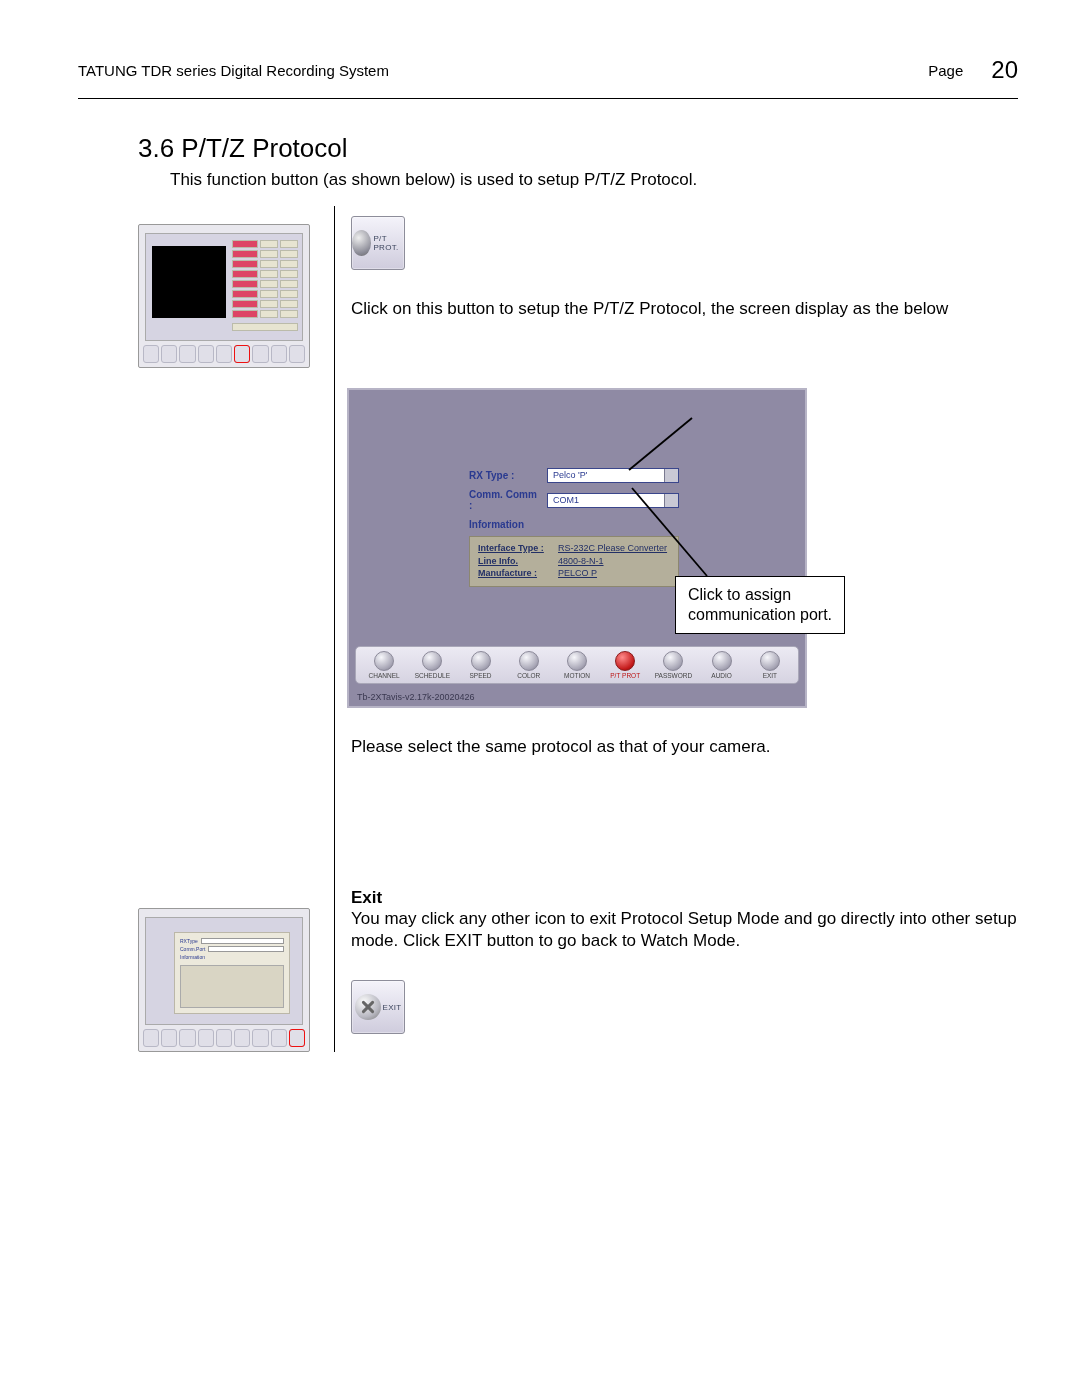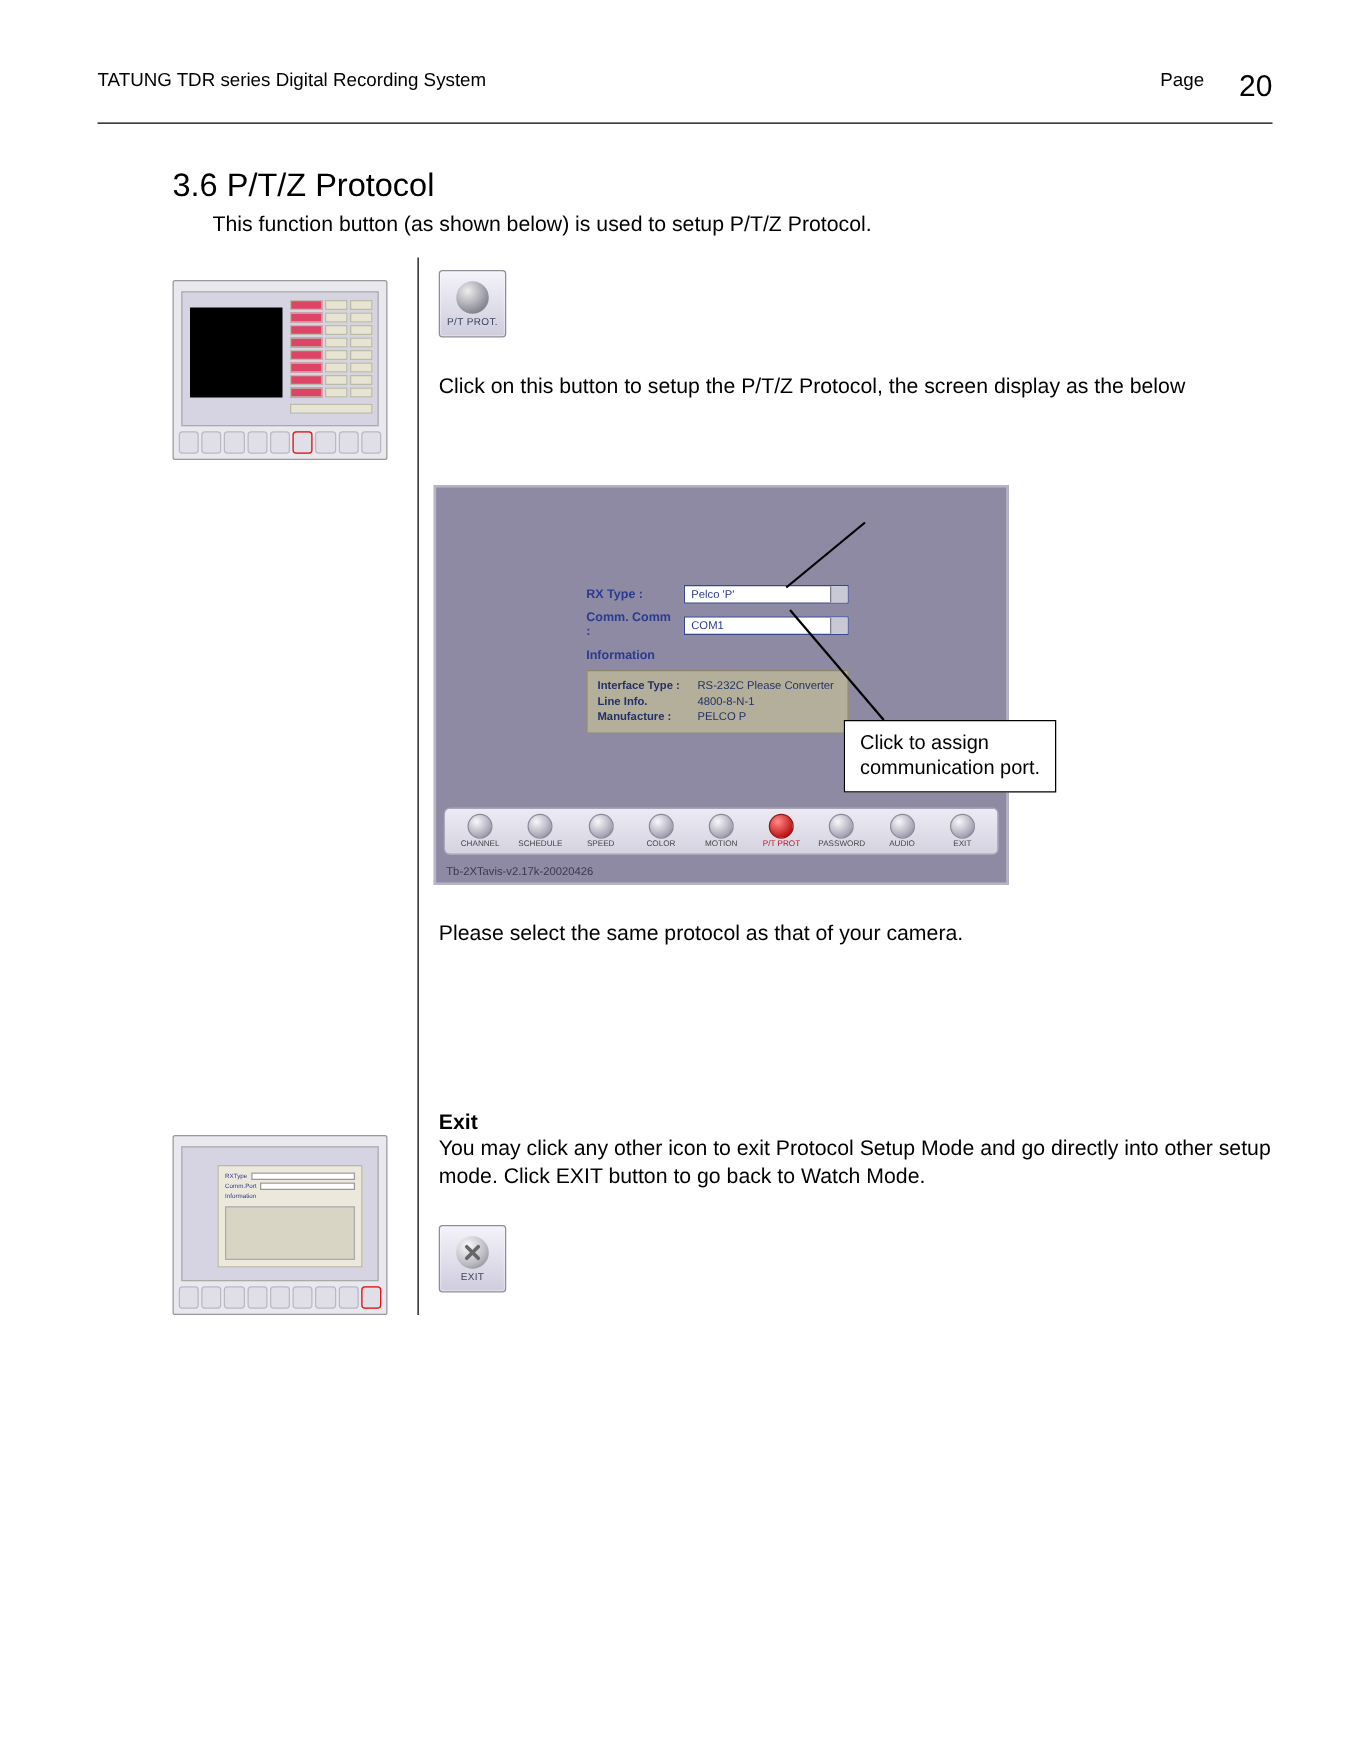--- a/index.html
+++ b/index.html
@@ -14,21 +14,21 @@
   }
   
   .page-header {
     display: flex;
     justify-content: space-between;
     align-items: baseline;
     font-size: 15px;
     padding-bottom: 14px;
     border-bottom: 1.5px solid #000;
   }
-  .page-header .right { display: flex; align-items: flex-start; gap: 28px; }
+  .page-header .right { display: flex; align-items: center; gap: 28px; }
   .page-header .page-num { font-size: 24px; }
   
   .section {
     margin-top: 34px;
     padding-left: 60px;
   }
   .section-title { font-size: 26px; font-weight: normal; }
   .intro-line { font-size: 17px; margin-top: 6px; margin-left: 32px; }
   
   .columns {
@@ -102,21 +102,21 @@
   .thumb2 .panel .r .fld { height: 6px; flex: 1; background: #fff; border: 0.5px solid #999; }
   .thumb2 .panel .box {
     margin-top: 3px; flex: 1; background: #d9d5c4; border: 0.5px solid #aaa;
   }
   
   .icon-btn {
     width: 54px; height: 54px;
     border: 1px solid #8d8d9a;
     background: linear-gradient(#f4f3fa, #cfccdd);
     border-radius: 3px;
-    display: flex; flex-direction: column; align-items: center; justify-content: center;
+    display: flex; align-items: center; justify-content: center;
     gap: 2px;
     box-shadow: inset 0 0 0 1px #fff5;
   }
   .icon-btn .glyph {
     width: 26px; height: 26px; border-radius: 50%;
     background: radial-gradient(circle at 35% 30%, #eee, #8a8a96 70%, #666);
   }
   .icon-btn.exit .glyph {
     background: radial-gradient(circle at 35% 30%, #fafafa, #b9b9c2 60%, #777);
     position: relative;
@@ -154,21 +154,21 @@
     position: relative; font-size: 9px; color: #2a3a90; padding: 1px 5px;
   }
   .ptz-shot .form .row .sel::after {
     content: ""; position: absolute; right: 0; top: 0; bottom: 0; width: 13px;
     background: #c9c9d5; border-left: 1px solid #7a7a90;
   }
   .ptz-shot .form .info-lbl { font-weight: bold; margin-top: 2px; }
   .ptz-shot .form .info-box {
     background: #b4af9b; border: 1px solid #8c876f;
     padding: 6px 8px; color: #233066; font-size: 9px; line-height: 1.3;
-    display: grid; grid-template-columns: 80px 1fr; row-gap: 1px;
+    display: grid; grid-template-columns: 80px 1fr; row-gap: 1px; text-decoration: underline;
   }
   .ptz-shot .form .info-box .k { font-weight: bold; }
   
   .ptz-shot .toolbar {
     position: absolute; left: 6px; right: 6px; bottom: 22px; height: 38px;
     background: linear-gradient(#eceaf3,#d6d3e1);
     border: 1px solid #a9a7b8; border-radius: 5px;
     display: flex; align-items: center; justify-content: space-around;
     padding: 0 4px;
   }

